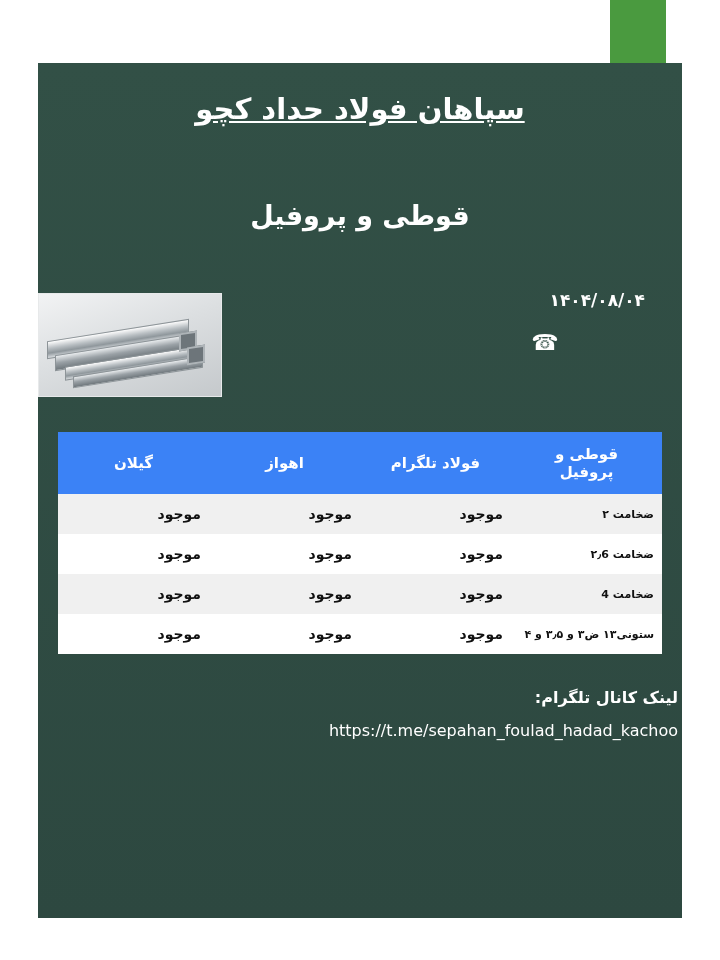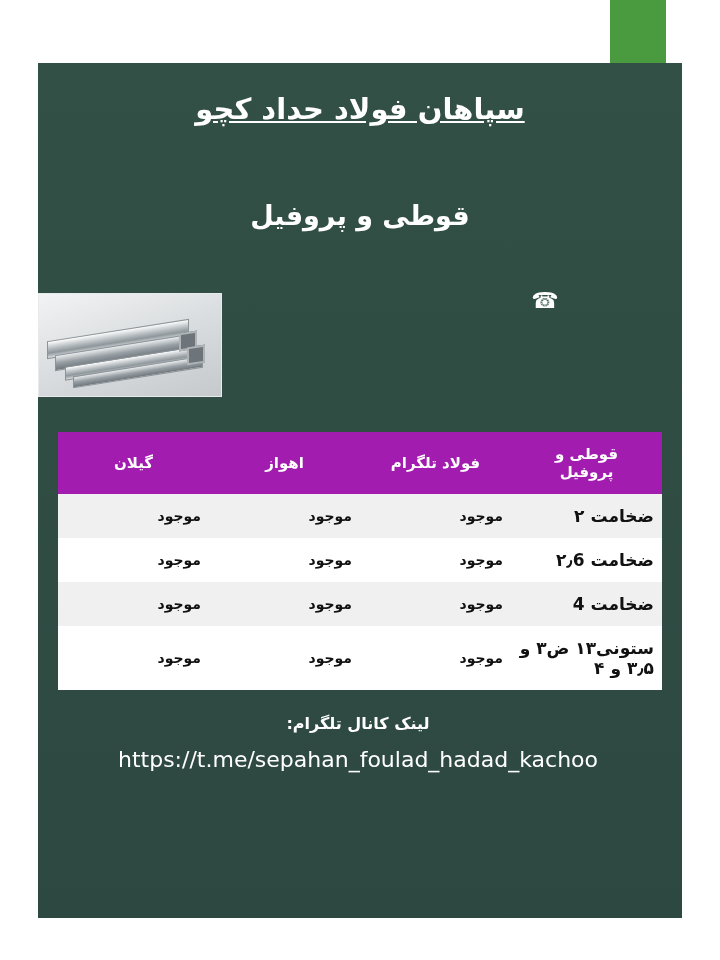--- a/index.html
+++ b/index.html
@@ -141,77 +141,76 @@
     top: 432px;
     left: 58px;
     width: 604px;
   }
   table.price-table {
     width: 100%;
     border-collapse: collapse;
     table-layout: fixed;
   }
   table.price-table thead th {
-    background: #a21caf;
+    background: #3b82f6;
     color: #ffffff;
     font-size: 15px;
     font-weight: bold;
     padding: 13px 20px;
     text-align: center;
   }
   table.price-table tbody td {
     font-size: 14px;
     font-weight: bold;
     color: #111111;
     padding: 12px 8px;
     background: #ffffff;
   }
   table.price-table tbody tr.alt td {
     background: #f0f0f0;
   }
   table.price-table tbody tr td:first-child {
-    font-size: 17px;
+    font-size: 11px;
   }
 
   
   .footer {
     position: absolute;
     top: 688px;
     left: 38px;
     width: 640px;
-    text-align: center;
-    color: #ffffff;
-    margin-top: 26px;
+    color: #ffffff;
   }
   .footer-label {
     font-size: 16px;
     font-weight: bold;
     margin-bottom: 14px;
   }
   .footer-link {
-    font-size: 22px;
+    font-size: 16px;
     direction: ltr;
     color: #ffffff;
     text-decoration: none;
     font-family: "DejaVu Sans", sans-serif;
   }
 </style>
 </head>
 <body>
 
 <div class="green-tab"></div>
 
 <div class="card">
   <div class="card-inner-shade"></div>
 </div>
 
 <div class="title-main">سپاهان فولاد حداد کچو</div>
 <div class="title-sub">قوطی و پروفیل</div>
 
 <div class="meta-block">
+  <div class="meta-date">۱۴۰۴/۰۸/۰۴</div>
   <div class="phone-row">
     <div class="phone-icon">☎</div>
   </div>
 </div>
 
 <div class="photo">
   <div class="bar b1"></div>
   <div class="bar b2 hollow"></div>
   <div class="bar b3"></div>
   <div class="bar b4 hollow"></div>

